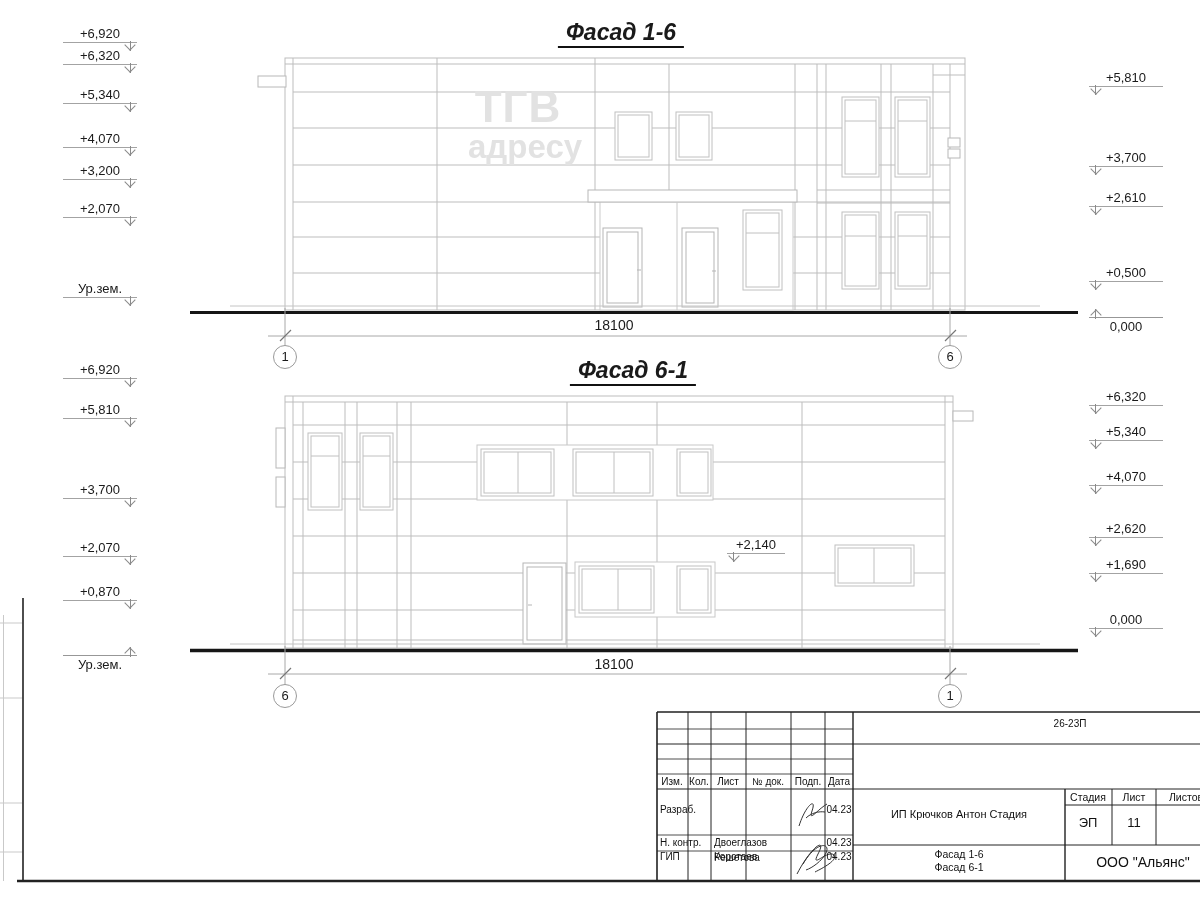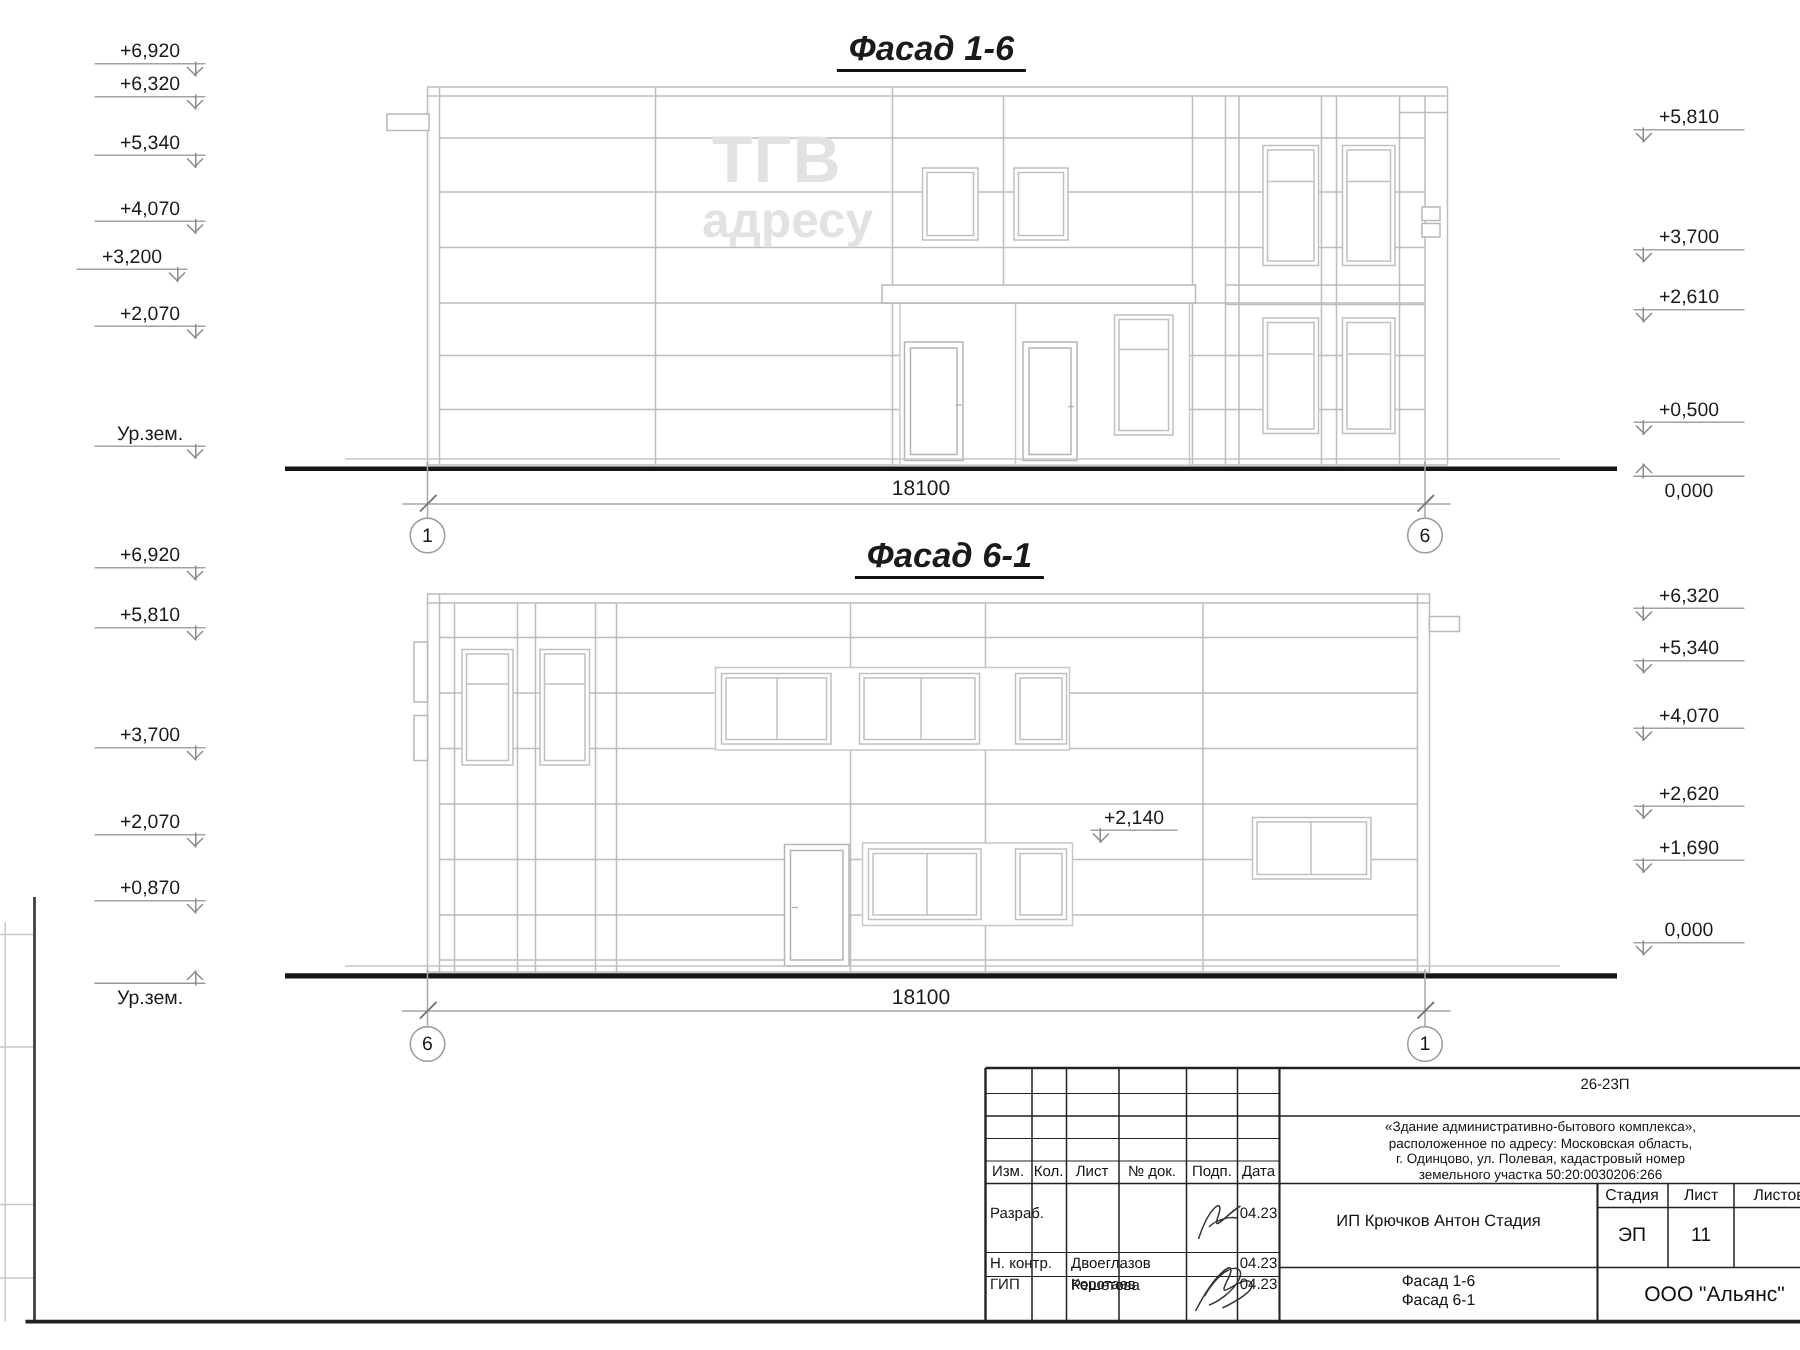--- a/index.html
+++ b/index.html
@@ -196,21 +196,21 @@
     </div>
   <div class="mark ar" style="left:63px;top:48px;">
       <span class="lbl">+6,320</span>
     </div>
   <div class="mark ar" style="left:63px;top:87px;">
       <span class="lbl">+5,340</span>
     </div>
   <div class="mark ar" style="left:63px;top:131px;">
       <span class="lbl">+4,070</span>
     </div>
-  <div class="mark ar" style="left:51px;top:163px;">
+  <div class="mark ar" style="left:63px;top:163px;">
       <span class="lbl">+3,200</span>
     </div>
   <div class="mark ar" style="left:63px;top:201px;">
       <span class="lbl">+2,070</span>
     </div>
   <div class="mark ar" style="left:63px;top:281px;">
       <span class="lbl">Ур.зем.</span>
     </div>
 
   <div class="mark al" style="left:1089px;top:70px;">
@@ -276,26 +276,20 @@
   <div class="mark al w58" style="left:727px;top:537px;">
       <span class="lbl">+2,140</span>
     </div>
 
   <div class="dimlbl" style="left:614px;top:656px;">18100</div>
   <div class="axis" style="left:285px;top:696px;">6</div>
   <div class="axis" style="left:950px;top:696px;">1</div>
 
   <div class="tbt c fs13" style="left:1027px;top:718px;font-size:10px;margin-left:43px;">26-23П</div>
 
-  <div class="desc">
-    <div>«Здание административно-бытового комплекса»,</div>
-    <div>расположенное по адресу: Московская область,</div>
-    <div>г. Одинцово, ул. Полевая, кадастровый номер</div>
-    <div>земельного участка 50:20:0030206:266</div>
-  </div>
 
   <div class="tbt c fs10" style="left:672px;top:776px;">Изм.</div>
   <div class="tbt c fs10" style="left:699px;top:776px;">Кол.</div>
   <div class="tbt c fs10" style="left:728px;top:776px;">Лист</div>
   <div class="tbt c fs10" style="left:768px;top:776px;">№ док.</div>
   <div class="tbt c fs10" style="left:808px;top:776px;">Подп.</div>
   <div class="tbt c fs10" style="left:839px;top:776px;">Дата</div>
 
   <div class="tbt fs10" style="left:660px;top:804px;">Разраб.</div>
   <div class="tbt fs10" style="left:714px;top:804px;margin-top:48px;">Решетова</div>

